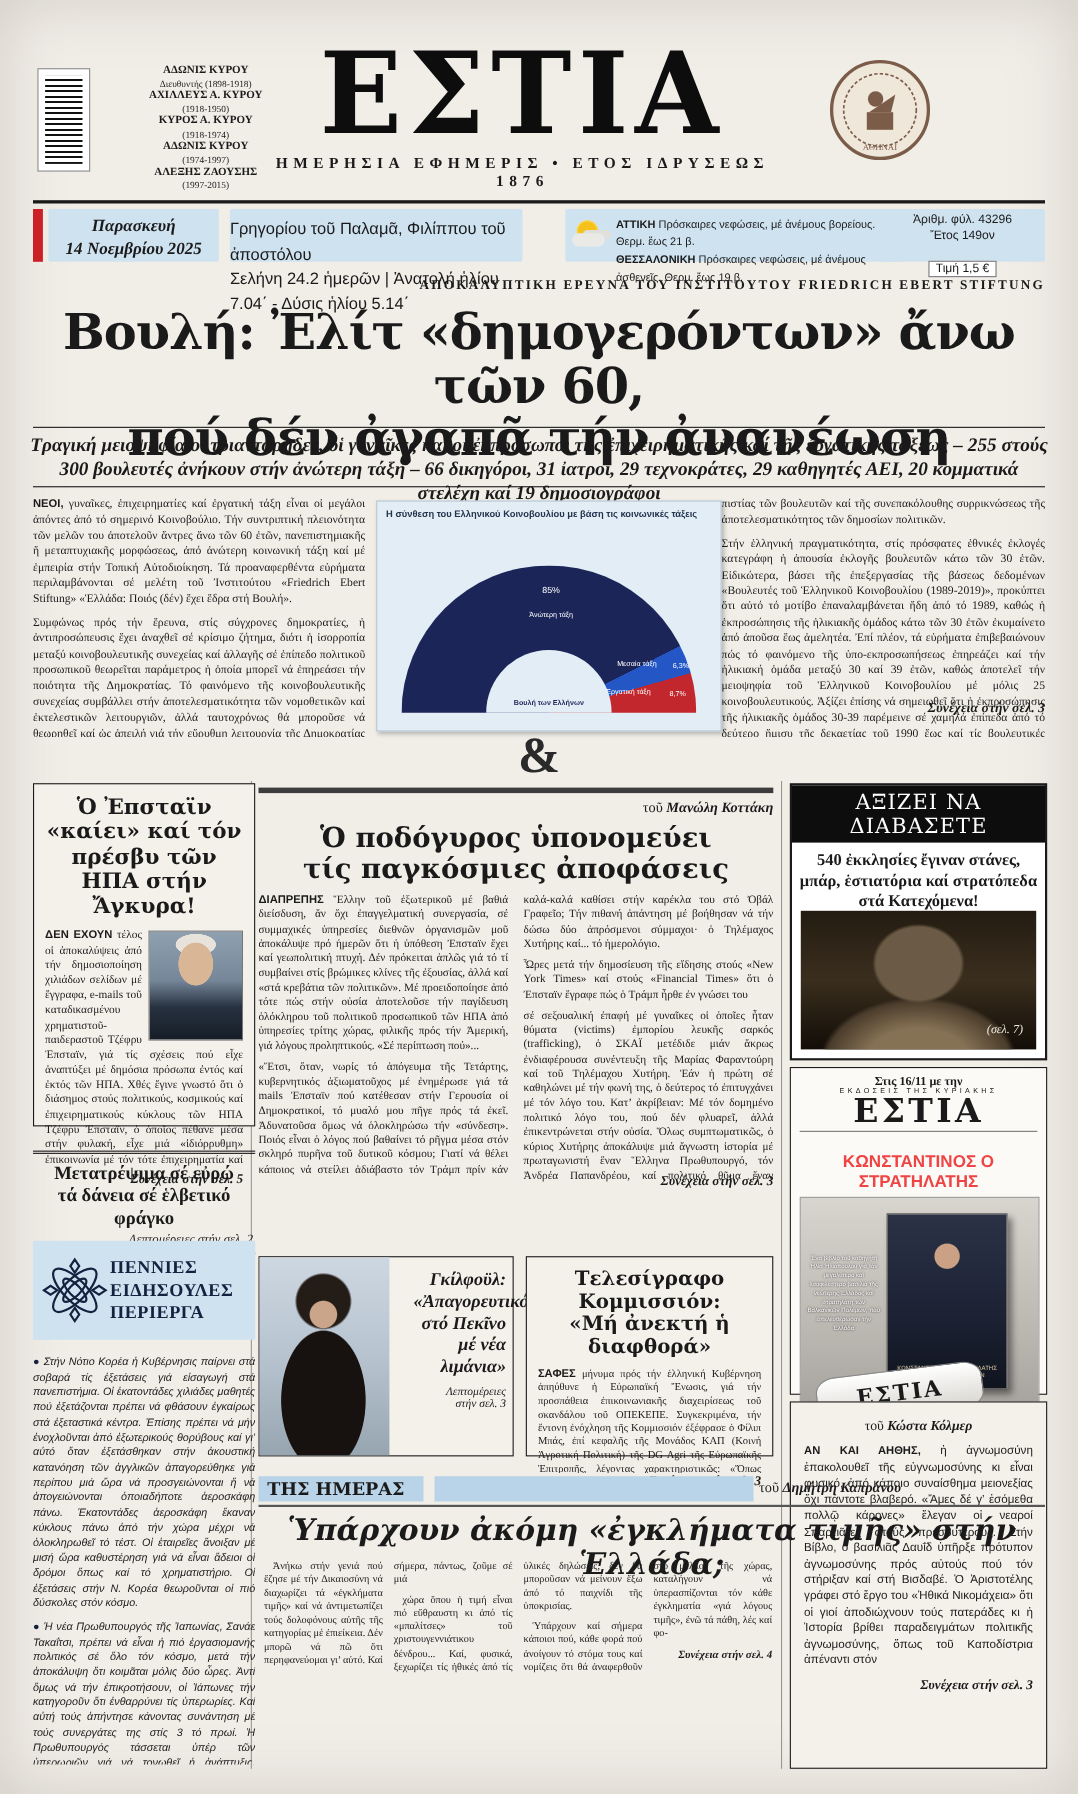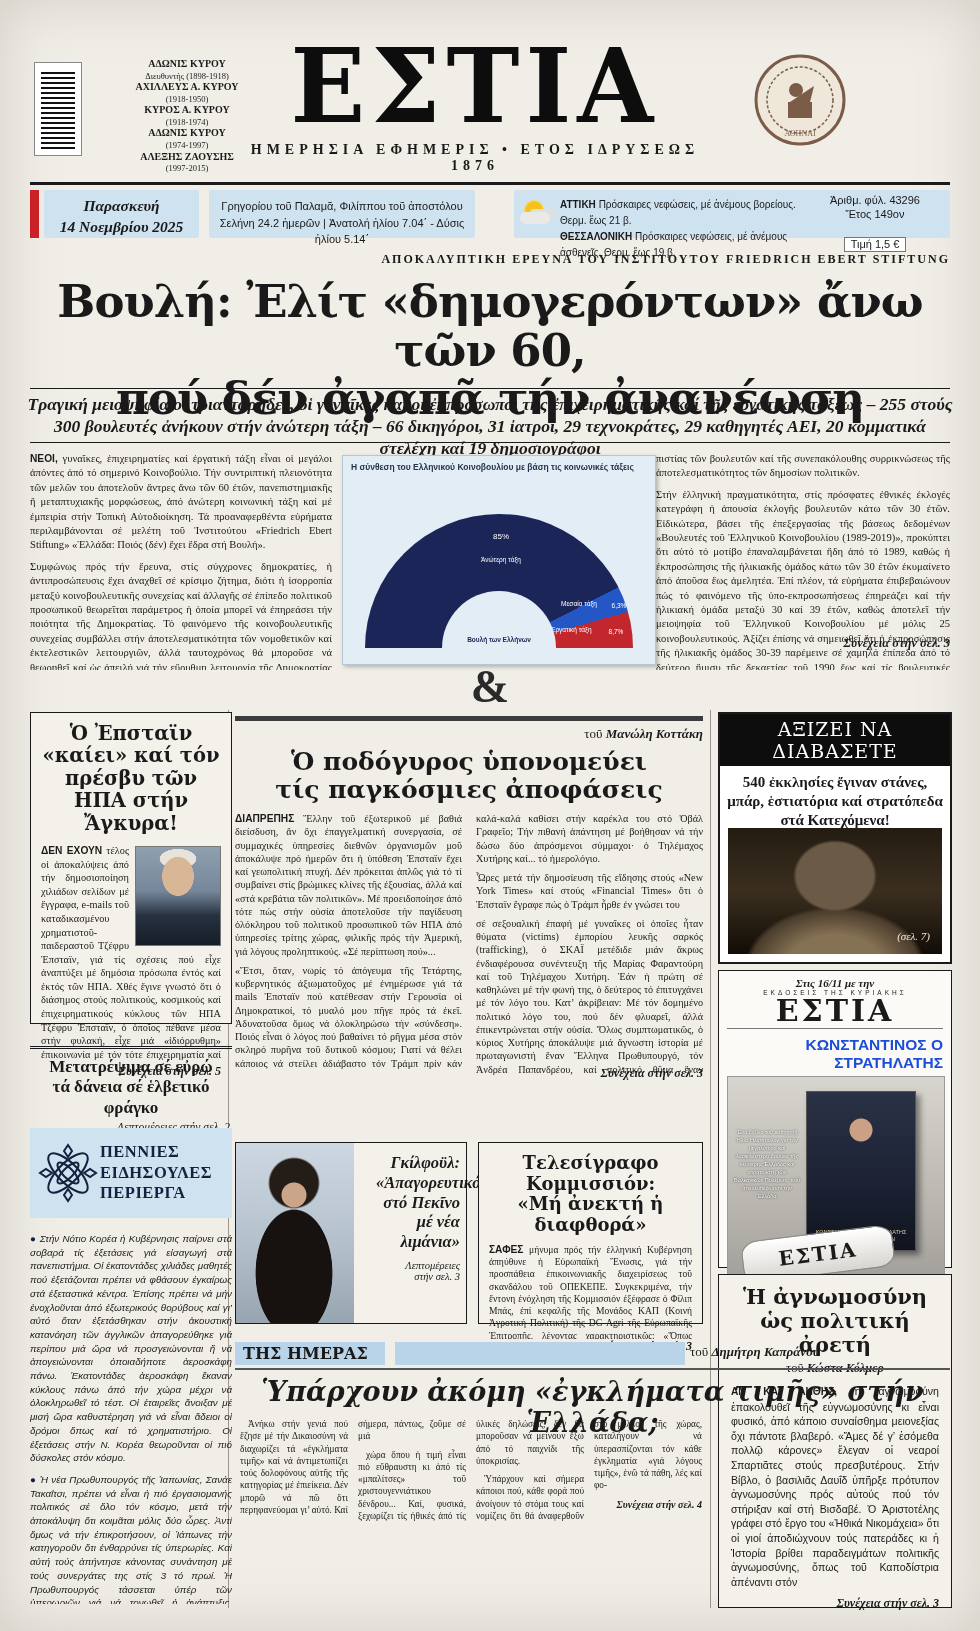--- a/index.html
+++ b/index.html
@@ -21,21 +21,21 @@
         transform:scaleY(1.05);color:#0d0d0d;}
   .tagline{position:absolute;left:240px;top:142px;width:470px;text-align:center;
            font-size:14px;letter-spacing:5px;font-weight:bold;}
   .seal{position:absolute;left:752px;top:50px;width:96px;height:100px;}
   
   .datebar-rule{left:30px;top:182px;width:920px;height:3px;}
   .redstub{position:absolute;left:30px;top:190px;width:9px;height:48px;}
   .bluebox{position:absolute;background:#cfe2f0;border-radius:2px;}
   .db-date{left:44px;top:190px;width:155px;height:48px;text-align:center;font-weight:bold;font-style:italic;
            font-size:15.5px;line-height:1.35;padding-top:6px;box-sizing:border-box;}
-  .db-saints{left:209px;top:190px;width:266px;height:48px;text-align:center;font-size:11px;line-height:1.5;
+  .db-saints{left:209px;top:190px;width:266px;height:48px;font-size:15px;line-height:1.5;
              padding-top:8px;box-sizing:border-box;font-family:"Liberation Sans",sans-serif;}
   .db-weather{left:485px;top:190px;width:305px;height:48px;font-size:10px;line-height:1.6;
               padding:7px 6px 0 46px;box-sizing:border-box;font-family:"Liberation Sans",sans-serif;margin-left:29px;}
   .db-issue{left:800px;top:190px;width:150px;height:48px;text-align:center;font-size:11px;line-height:1.25;
             padding-top:4px;box-sizing:border-box;font-family:"Liberation Sans",sans-serif;}
   .price{display:inline-block;background:#fff;border:1px solid #777;padding:0 6px;font-size:11px;margin-top:15px;}
   .sun{position:absolute;left:10px;top:10px;width:20px;height:20px;border-radius:50%;
        background:radial-gradient(circle,#f5c21b 0 55%,#f8dc6a 70%,transparent 72%);}
   .cloud{position:absolute;left:6px;top:22px;width:30px;height:12px;border-radius:10px;background:#e9e9e6;
          box-shadow:8px -5px 0 -2px #dfdfdb;}
@@ -127,26 +127,26 @@
               padding:4px 0;font-family:"DejaVu Serif",serif;}
   .worth-line{font-weight:bold;font-size:15px;text-align:center;line-height:1.25;padding:7px 6px;}
   .worth-photo{position:absolute;left:8px;bottom:8px;width:214px;height:126px;
                background:
                  radial-gradient(ellipse 70px 60px at 50% 38%,#6b5a45 0 55%,transparent 60%),
                  radial-gradient(ellipse 120px 80px at 50% 110%,#857154 0 40%,#4b3d2c 70%,transparent 75%),
                  linear-gradient(180deg,#241c12 0%,#3a2e1e 50%,#120d07 100%);}
   .worth-page{position:absolute;right:12px;bottom:12px;color:#f0e9da;font-style:italic;font-size:11px;}
   
   .promo{left:718px;top:970px;width:234px;height:298px;border-width:1px;background:#fbfaf7;padding:6px 8px;}
-  .promo .d1{text-align:center;font-weight:bold;font-style:italic;font-size:11px;}
+  .promo .d1{text-align:center;font-weight:bold;font-size:11px;}
   .promo .d2{text-align:center;font-size:6.5px;letter-spacing:3px;font-family:"Liberation Sans",sans-serif;}
   .promo .brand{text-align:center;font-weight:bold;font-size:30px;letter-spacing:3px;line-height:1;
                 font-family:"DejaVu Serif",serif;border-bottom:1px solid #777;padding-bottom:2px;}
-  .promo .ptitle{text-align:right;color:#1d4ed8;font-weight:bold;font-size:15.5px;
-                 font-family:"Liberation Sans",sans-serif;margin:7px 0 4px;}
+  .promo .ptitle{text-align:center;color:#ef4444;font-weight:bold;font-size:15.5px;
+                 font-family:"Liberation Sans",sans-serif;margin:19px 0 4px;}
   .promo-photo{position:relative;width:216px;height:212px;background:linear-gradient(180deg,#d8d5cf,#b9b6b0 60%,#a09d98);
                border:1px solid #999;overflow:hidden;}
   .bookcover{position:absolute;left:78px;top:14px;width:108px;height:158px;background:
              radial-gradient(circle 13px at 54px 38px,#caa184 0 11px,transparent 12px),
              linear-gradient(180deg,#2c3246 0%,#1d2335 55%,#10141f 100%);
              border:1px solid #555;box-shadow:4px 4px 6px rgba(0,0,0,.45);}
   .bookcover .ct{position:absolute;left:4px;bottom:6px;width:100px;color:#d8c9a0;font-size:5.5px;
                  text-align:center;line-height:1.4;font-family:"Liberation Sans",sans-serif;}
   .blurb{position:absolute;left:6px;top:52px;width:66px;color:#fff;font-size:5.5px;line-height:1.45;
          text-align:center;font-family:"Liberation Sans",sans-serif;text-shadow:0 0 2px #000;}
@@ -368,23 +368,20 @@
     <div class="promo-photo">
       <div class="blurb">Ἕνα βιβλίο τοῦ καθηγητῆ Ἠλία Ἠλιοπούλου γιά τόν μεγαλύτερο καί λαοφιλέστερο βασιλιά τῆς νεώτερης Ἑλλάδος καί στρατηλάτη τῶν Βαλκανικῶν Πολέμων, πού ἀπελευθέρωσαν τήν Ἑλλάδα</div>
       <div class="bookcover">
         <div class="ct">ΚΩΝΣΤΑΝΤΙΝΟΣ ΙΒ΄ ΣΤΡΑΤΗΛΑΤΗΣ ΒΑΣΙΛΕΥΣ ΤΩΝ ΕΛΛΗΝΩΝ</div>
       </div>
       <div class="roll">ΕΣΤΙΑ</div>
     </div>
   </div>
 
   <div class="box kol-box">
-    <div class="kol-title">
-      <span>Ἡ ἀγνωμοσύνη</span><br><span>ὡς πολιτική ἀρετή</span>
-    </div>
     <div class="kol-by">
       <span>τοῦ</span> <b>Κώστα Κόλμερ</b>
     </div>
     <div class="kol-body body-just">
       <span class="leadin">ΑΝ ΚΑΙ ΑΗΘΗΣ,</span>
       <span>ἡ ἀγνωμοσύνη ἐπακολουθεῖ τῆς εὐγνωμοσύνης κι εἶναι φυσικό, ἀπό κάποιο συναίσθημα μειονεξίας ὄχι πάντοτε βλαβερό. «Ἄμες δέ γ’ ἐσόμεθα πολλῷ κάρονες» ἔλεγαν οἱ νεαροί Σπαρτιᾶτες στούς πρεσβυτέρους. Στήν Βίβλο, ὁ βασιλιᾶς Δαυΐδ ὑπῆρξε πρότυπον ἀγνωμοσύνης πρός αὐτούς πού τόν στήριξαν καί στή Βισδαβέ. Ὁ Ἀριστοτέλης γράφει στό ἔργο του «Ἠθικά Νικομάχεια» ὅτι οἱ γιοί ἀποδιώχνουν τούς πατεράδες κι ἡ Ἱστορία βρίθει παραδειγμάτων πολιτικῆς ἀγνωμοσύνης, ὅπως τοῦ Καποδίστρια ἀπέναντι στόν</span>
     </div>
     <div class="cont">Συνέχεια στήν σελ. 3</div>
   </div>
 

